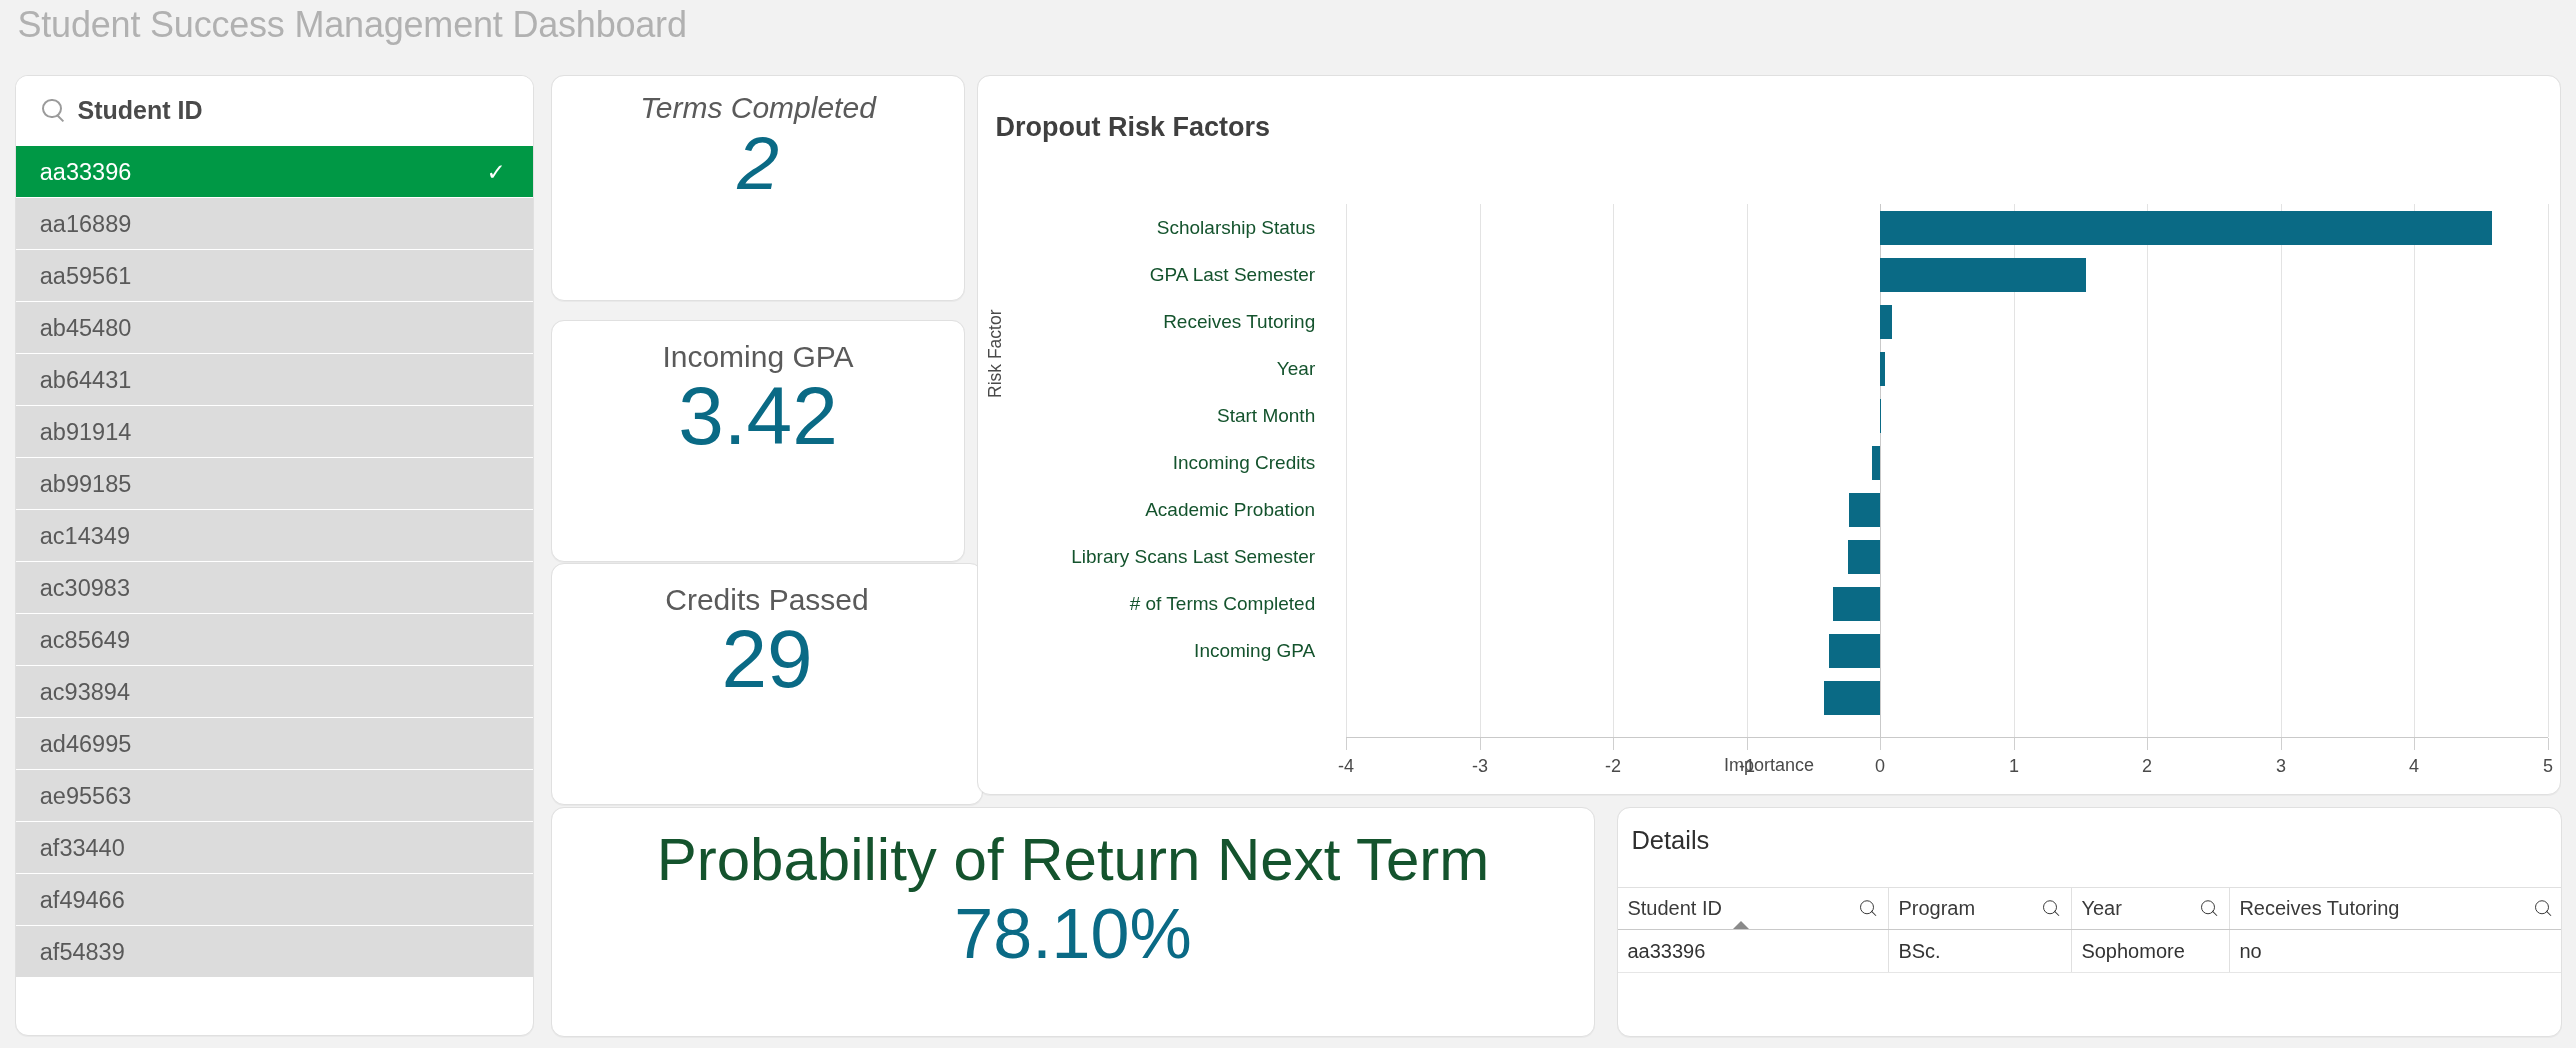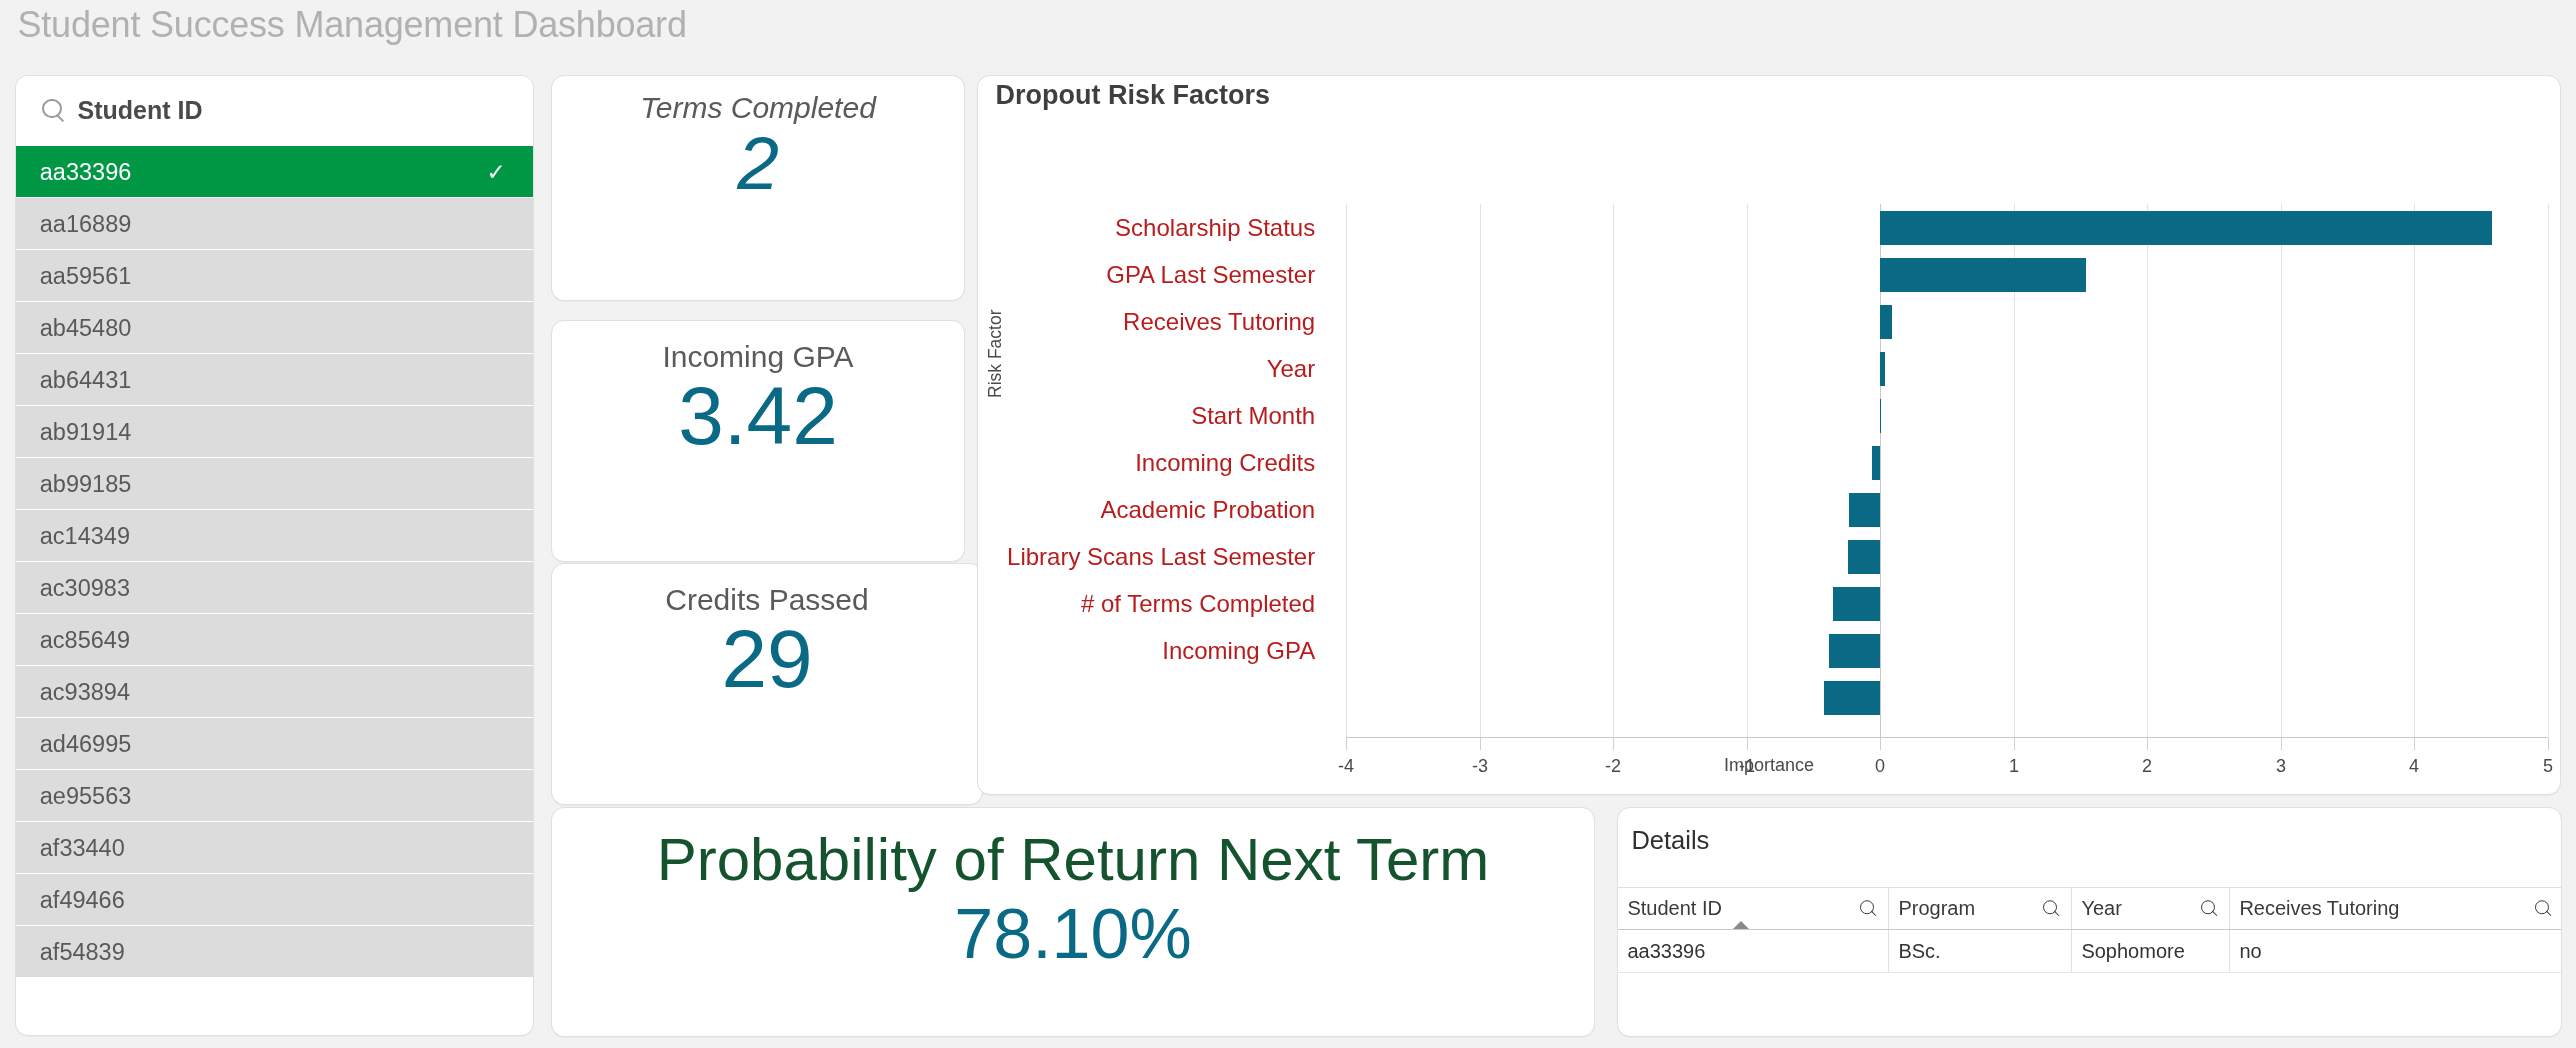--- a/index.html
+++ b/index.html
@@ -74,40 +74,40 @@
   #kpi-credits .kpi-value { font-size: 82px; }
 
   
   #prob-card { left: 551px; top: 807px; width: 1044px; height: 230px; }
   #prob-card .kpi-title { font-size: 60px; color: #14532d; margin-top: 17px; }
   #prob-card .kpi-value { font-size: 70px; margin-top: 5.4px; }
 
   
   #chart-card { left: 977px; top: 75px; width: 1584px; height: 720px; }
   .chart-title {
-    position: absolute; left: 17.5px; top: 4px;
+    position: absolute; left: 17.5px; top: 36px;
     font-size: 27px; font-weight: 700; color: #3f3f3f;
   }
   .plot { position: absolute; left: 0; top: 0; width: 100%; height: 100%; }
 
   .y-axis-title {
     position: absolute; left: 6.7px; top: 322px;
     font-size: 17.5px; color: #4a4a4a;
     transform: rotate(-90deg); transform-origin: left top;
     white-space: nowrap;
   }
   .x-axis-title {
     position: absolute; left: 0; top: 679px; width: 100%;
     text-align: center; font-size: 18px; color: #4a4a4a;
   }
 
   .cat-labels { position: absolute; left: 0; top: 128px; width: 352px; }
   .cat-label {
     height: 47px; line-height: 47px; text-align: right;
-    padding-right: 14.8px; font-size: 24px; color: #b91c1c; white-space: nowrap;
+    padding-right: 14.8px; font-size: 19px; color: #14532d; white-space: nowrap;
   }
 
   .plot-area {
     position: absolute; left: 368px; top: 128px;
     width: 1202px; height: 534px;
     background: #fff; border-bottom: 1.3px solid #c9c9c9;
   }
   .gridline { position: absolute; top: 0; bottom: 0; width: 0.7px; background: #e3e3e3; }
   .gridline.zero { background: #c9c9c9; width: 1.3px; }
   .tick-mark { position: absolute; top: 534px; width: 0.7px; height: 12px; background: #cfcfcf; }

